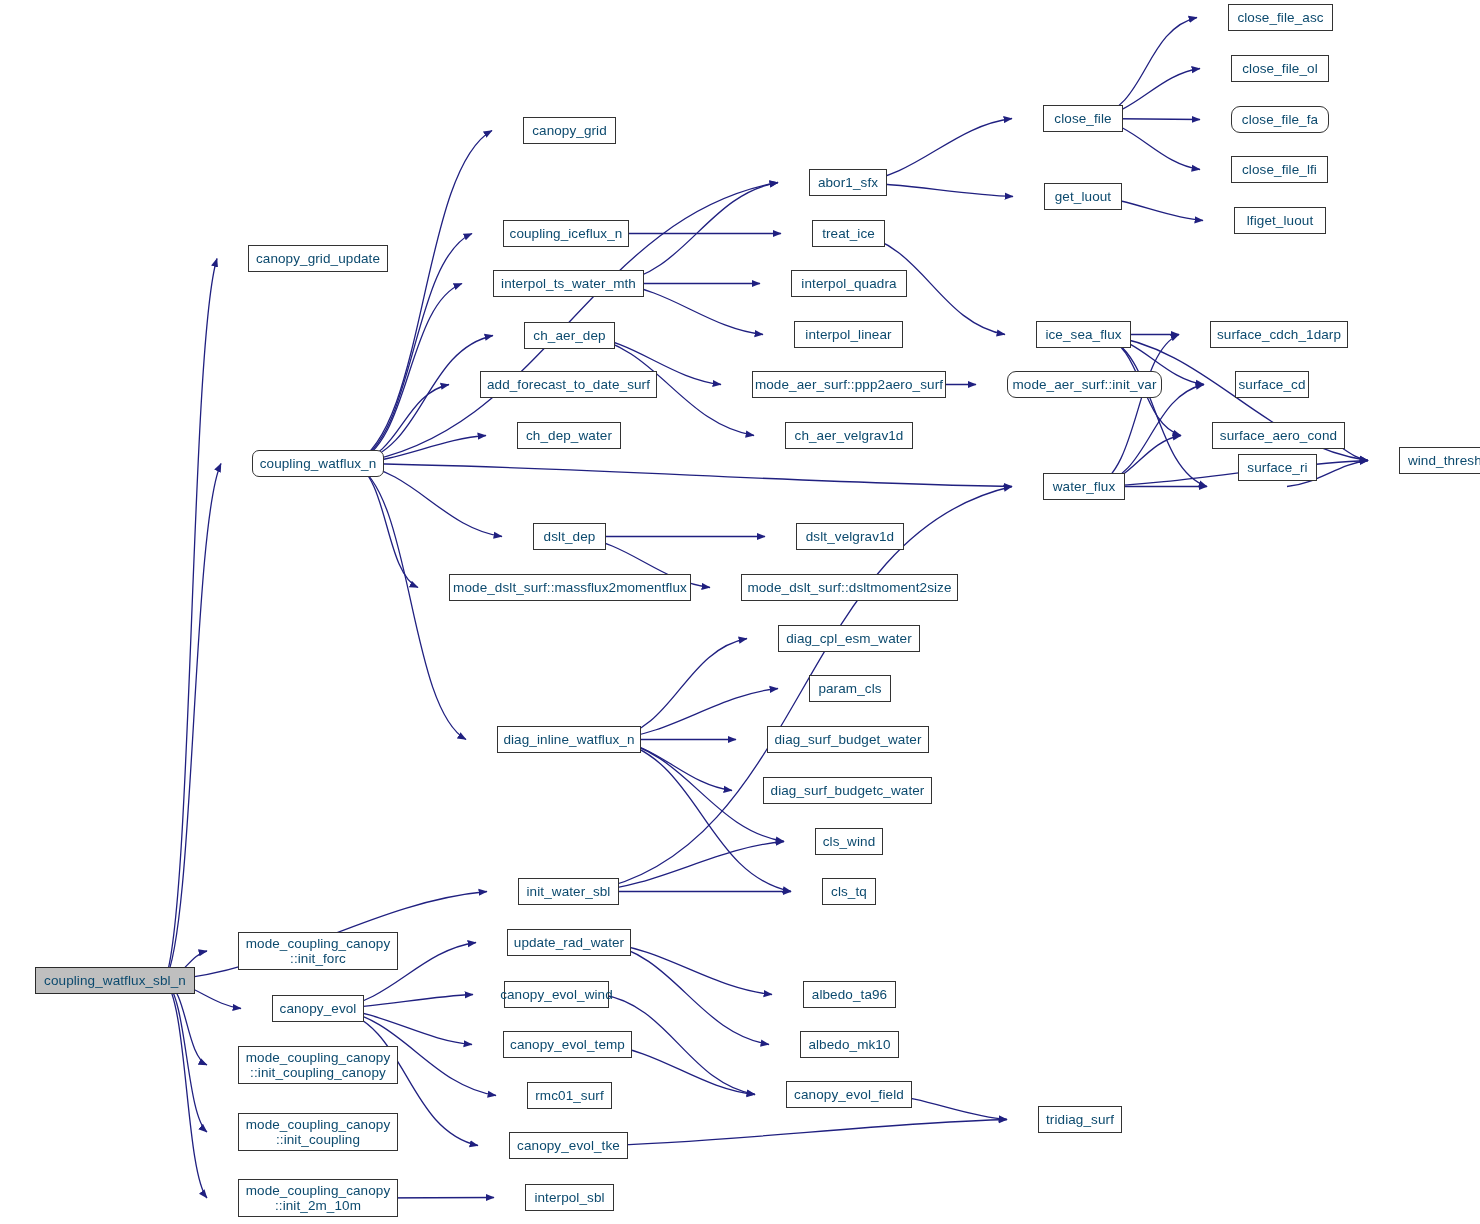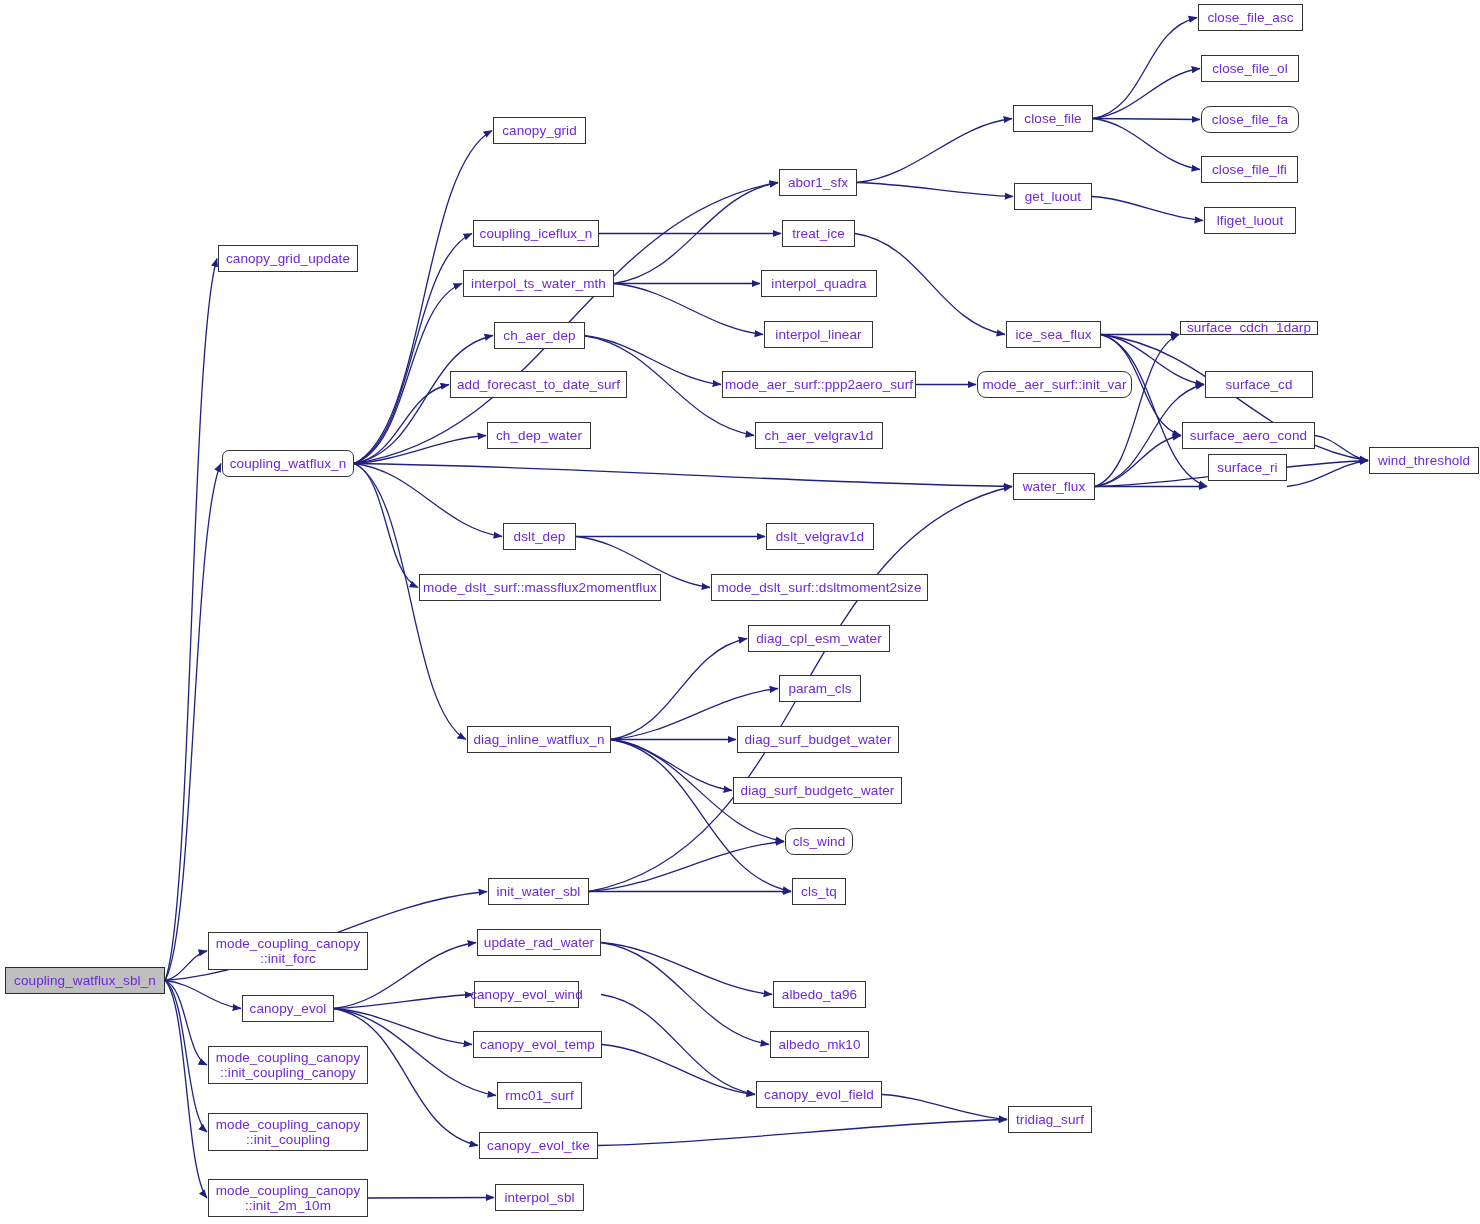--- a/index.html
+++ b/index.html
@@ -11,30 +11,31 @@
     background:#ffffff;
     overflow:hidden;
     font-family:"Liberation Sans", sans-serif;
   }
   #edges{position:absolute;left:0;top:0;width:1480px;height:1224px;}
   .node{
     position:absolute;
     box-sizing:border-box;
     border:1px solid #333333;
     background:#ffffff;
-    color:#6d28d9;
+    color:#0c4a6e;
     font-size:13.5px;
     line-height:1.12;
     display:flex;
     align-items:center;
     justify-content:center;
     text-align:center;
     white-space:pre;
     letter-spacing:0.1px;
     z-index:5;
+    margin-left:30px;
   }
   .node.root{background:#bfbfbf;border-color:#2b2b2b;}
 </style>
 </head>
 <body>
 
 <div id="canvas">
   <svg id="edges" viewBox="0 0 1480 1224" xmlns="http://www.w3.org/2000/svg">
     <defs>
       <marker id="arrow" markerWidth="9" markerHeight="8" refX="8.4" refY="4" orient="auto" markerUnits="userSpaceOnUse">
@@ -147,35 +148,35 @@
       <div class="node" style="left: 761px; top: 270px; width: 116px; height: 27px;">interpol_quadra</div>
       <div class="node" style="left: 764px; top: 321px; width: 109px; height: 27px;">interpol_linear</div>
       <div class="node" style="left: 722px; top: 371px; width: 194px; height: 27px;">mode_aer_surf::ppp2aero_surf</div>
       <div class="node" style="left: 755px; top: 422px; width: 128px; height: 27px;">ch_aer_velgrav1d</div>
       <div class="node" style="left: 766px; top: 523px; width: 108px; height: 27px;">dslt_velgrav1d</div>
       <div class="node" style="left: 711px; top: 574px; width: 217px; height: 27px;">mode_dslt_surf::dsltmoment2size</div>
       <div class="node" style="left: 748px; top: 625px; width: 142px; height: 27px;">diag_cpl_esm_water</div>
       <div class="node" style="left: 779px; top: 675px; width: 82px; height: 27px;">param_cls</div>
       <div class="node" style="left: 737px; top: 726px; width: 162px; height: 27px;">diag_surf_budget_water</div>
       <div class="node" style="left: 733px; top: 777px; width: 169px; height: 27px;">diag_surf_budgetc_water</div>
-      <div class="node" style="left: 785px; top: 828px; width: 68px; height: 27px; border-radius: 9px;">cls_wind</div>
+      <div class="node" style="left: 785px; top: 828px; width: 68px; height: 27px;">cls_wind</div>
       <div class="node" style="left: 792px; top: 878px; width: 54px; height: 27px;">cls_tq</div>
       <div class="node" style="left: 773px; top: 981px; width: 93px; height: 27px;">albedo_ta96</div>
       <div class="node" style="left: 770px; top: 1031px; width: 99px; height: 27px;">albedo_mk10</div>
       <div class="node" style="left: 756px; top: 1081px; width: 126px; height: 27px;">canopy_evol_field</div>
       <div class="node" style="left: 1013px; top: 105px; width: 80px; height: 27px;">close_file</div>
       <div class="node" style="left: 1014px; top: 183px; width: 78px; height: 27px;">get_luout</div>
       <div class="node" style="left: 1006px; top: 321px; width: 95px; height: 27px;">ice_sea_flux</div>
       <div class="node" style="left: 977px; top: 371px; width: 155px; height: 27px; border-radius: 9px;">mode_aer_surf::init_var</div>
       <div class="node" style="left: 1013px; top: 473px; width: 82px; height: 27px;">water_flux</div>
       <div class="node" style="left: 1008px; top: 1106px; width: 84px; height: 27px;">tridiag_surf</div>
       <div class="node" style="left: 1198px; top: 4px; width: 105px; height: 27px;">close_file_asc</div>
       <div class="node" style="left: 1201px; top: 55px; width: 98px; height: 27px;">close_file_ol</div>
       <div class="node" style="left: 1201px; top: 106px; width: 98px; height: 27px; border-radius: 9px;">close_file_fa</div>
       <div class="node" style="left: 1201px; top: 156px; width: 97px; height: 27px;">close_file_lfi</div>
       <div class="node" style="left: 1204px; top: 207px; width: 92px; height: 27px;">lfiget_luout</div>
-      <div class="node" style="left: 1180px; top: 321px; width: 138px; height: 14px;">surface_cdch_1darp</div>
-      <div class="node" style="left: 1205px; top: 371px; width: 108px; height: 27px;">surface_cd</div>
+      <div class="node" style="left: 1180px; top: 321px; width: 138px; height: 27px;">surface_cdch_1darp</div>
+      <div class="node" style="left: 1205px; top: 371px; width: 74px; height: 27px;">surface_cd</div>
       <div class="node" style="left: 1182px; top: 422px; width: 133px; height: 27px;">surface_aero_cond</div>
       <div class="node" style="left: 1208px; top: 454px; width: 79px; height: 27px;">surface_ri</div>
       <div class="node" style="left: 1369px; top: 447px; width: 110px; height: 27px;">wind_threshold</div>
     </div>
 </div>
 
 </body></html>

